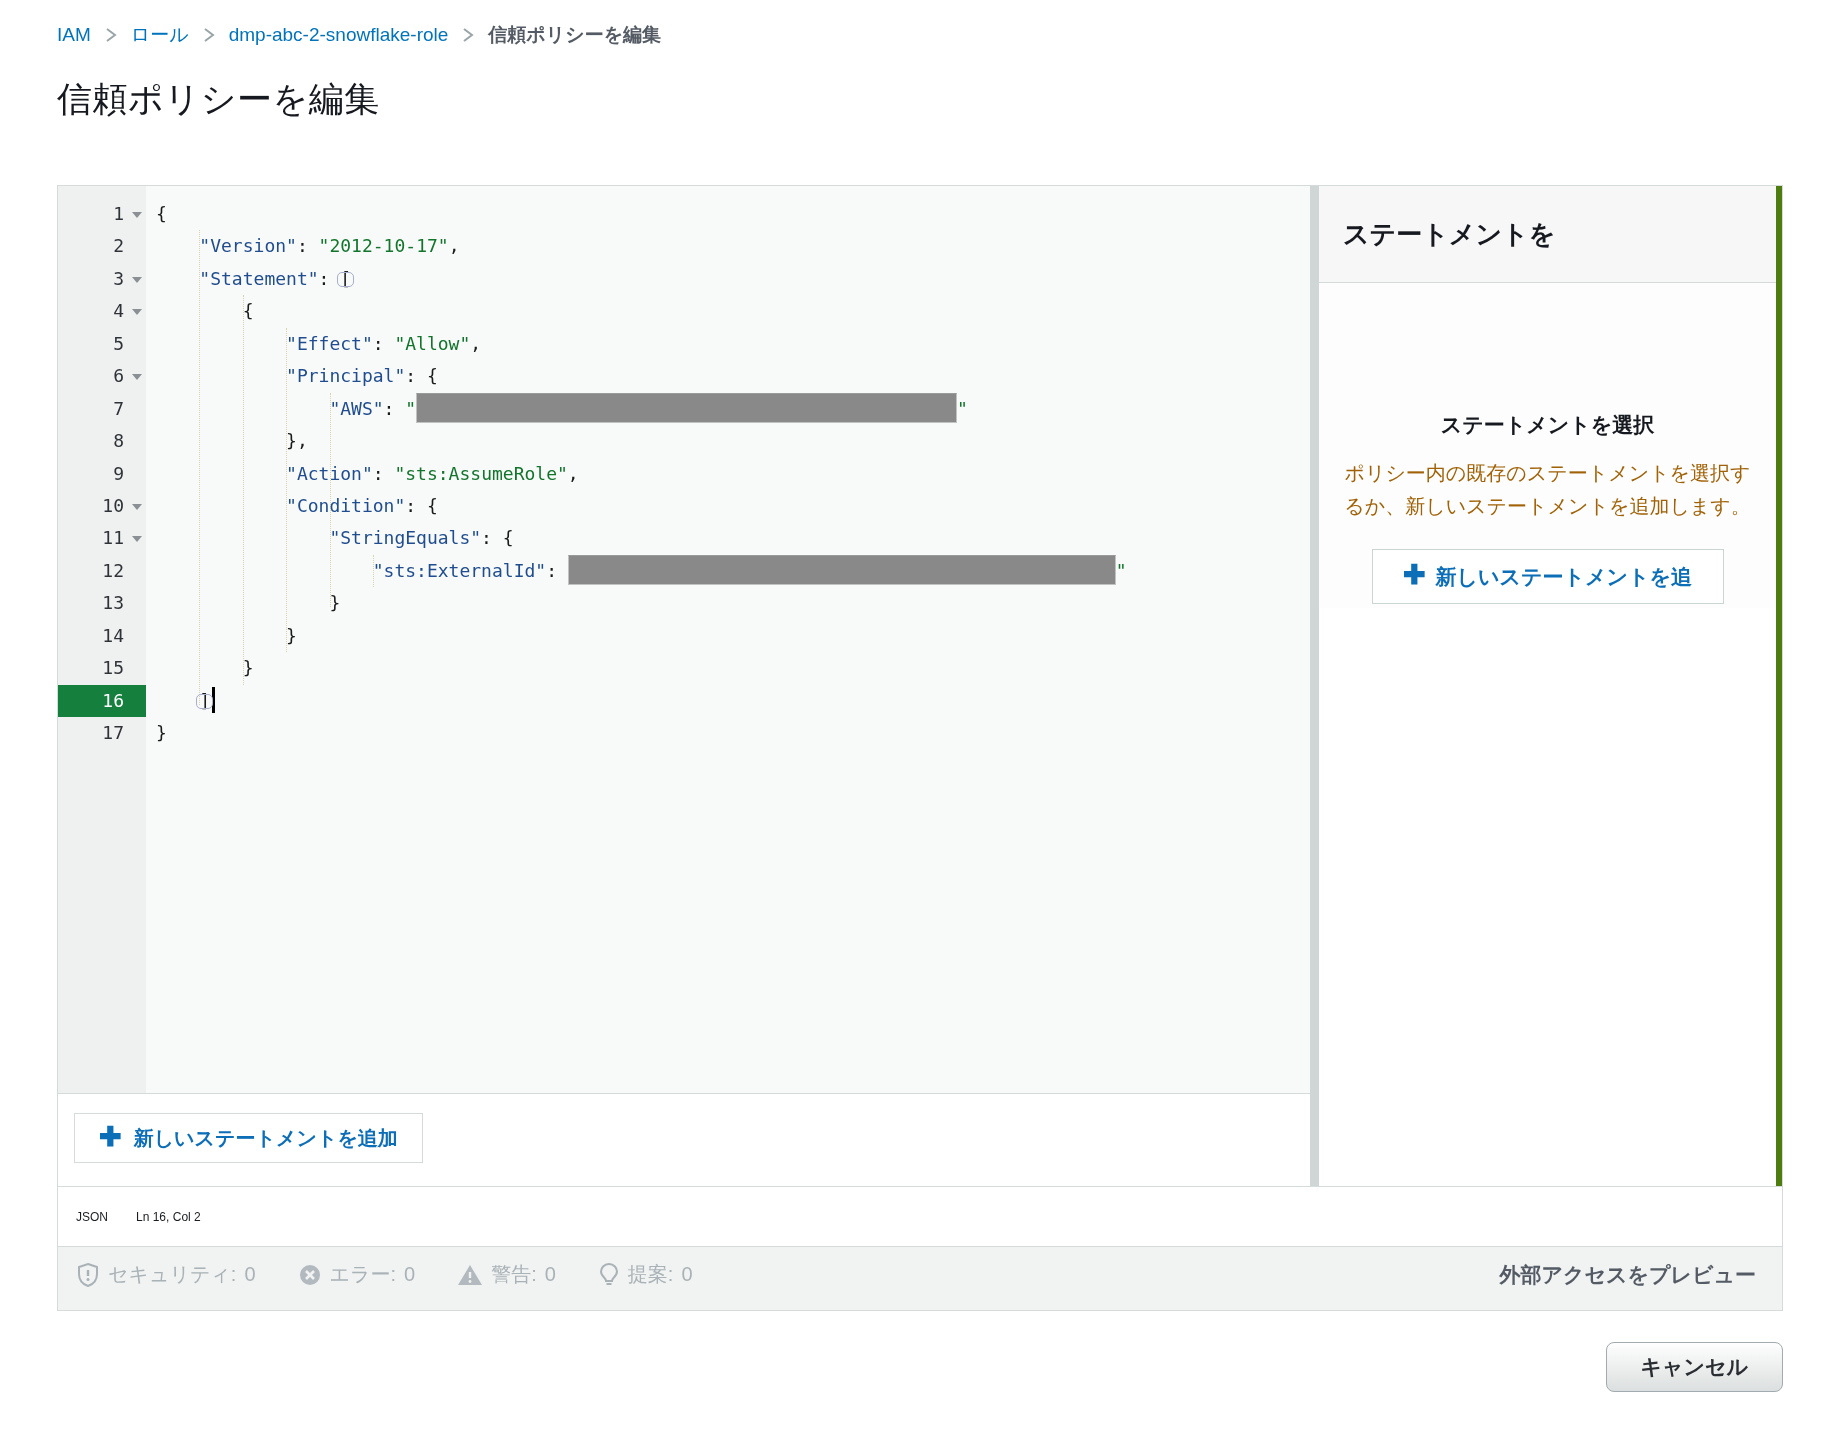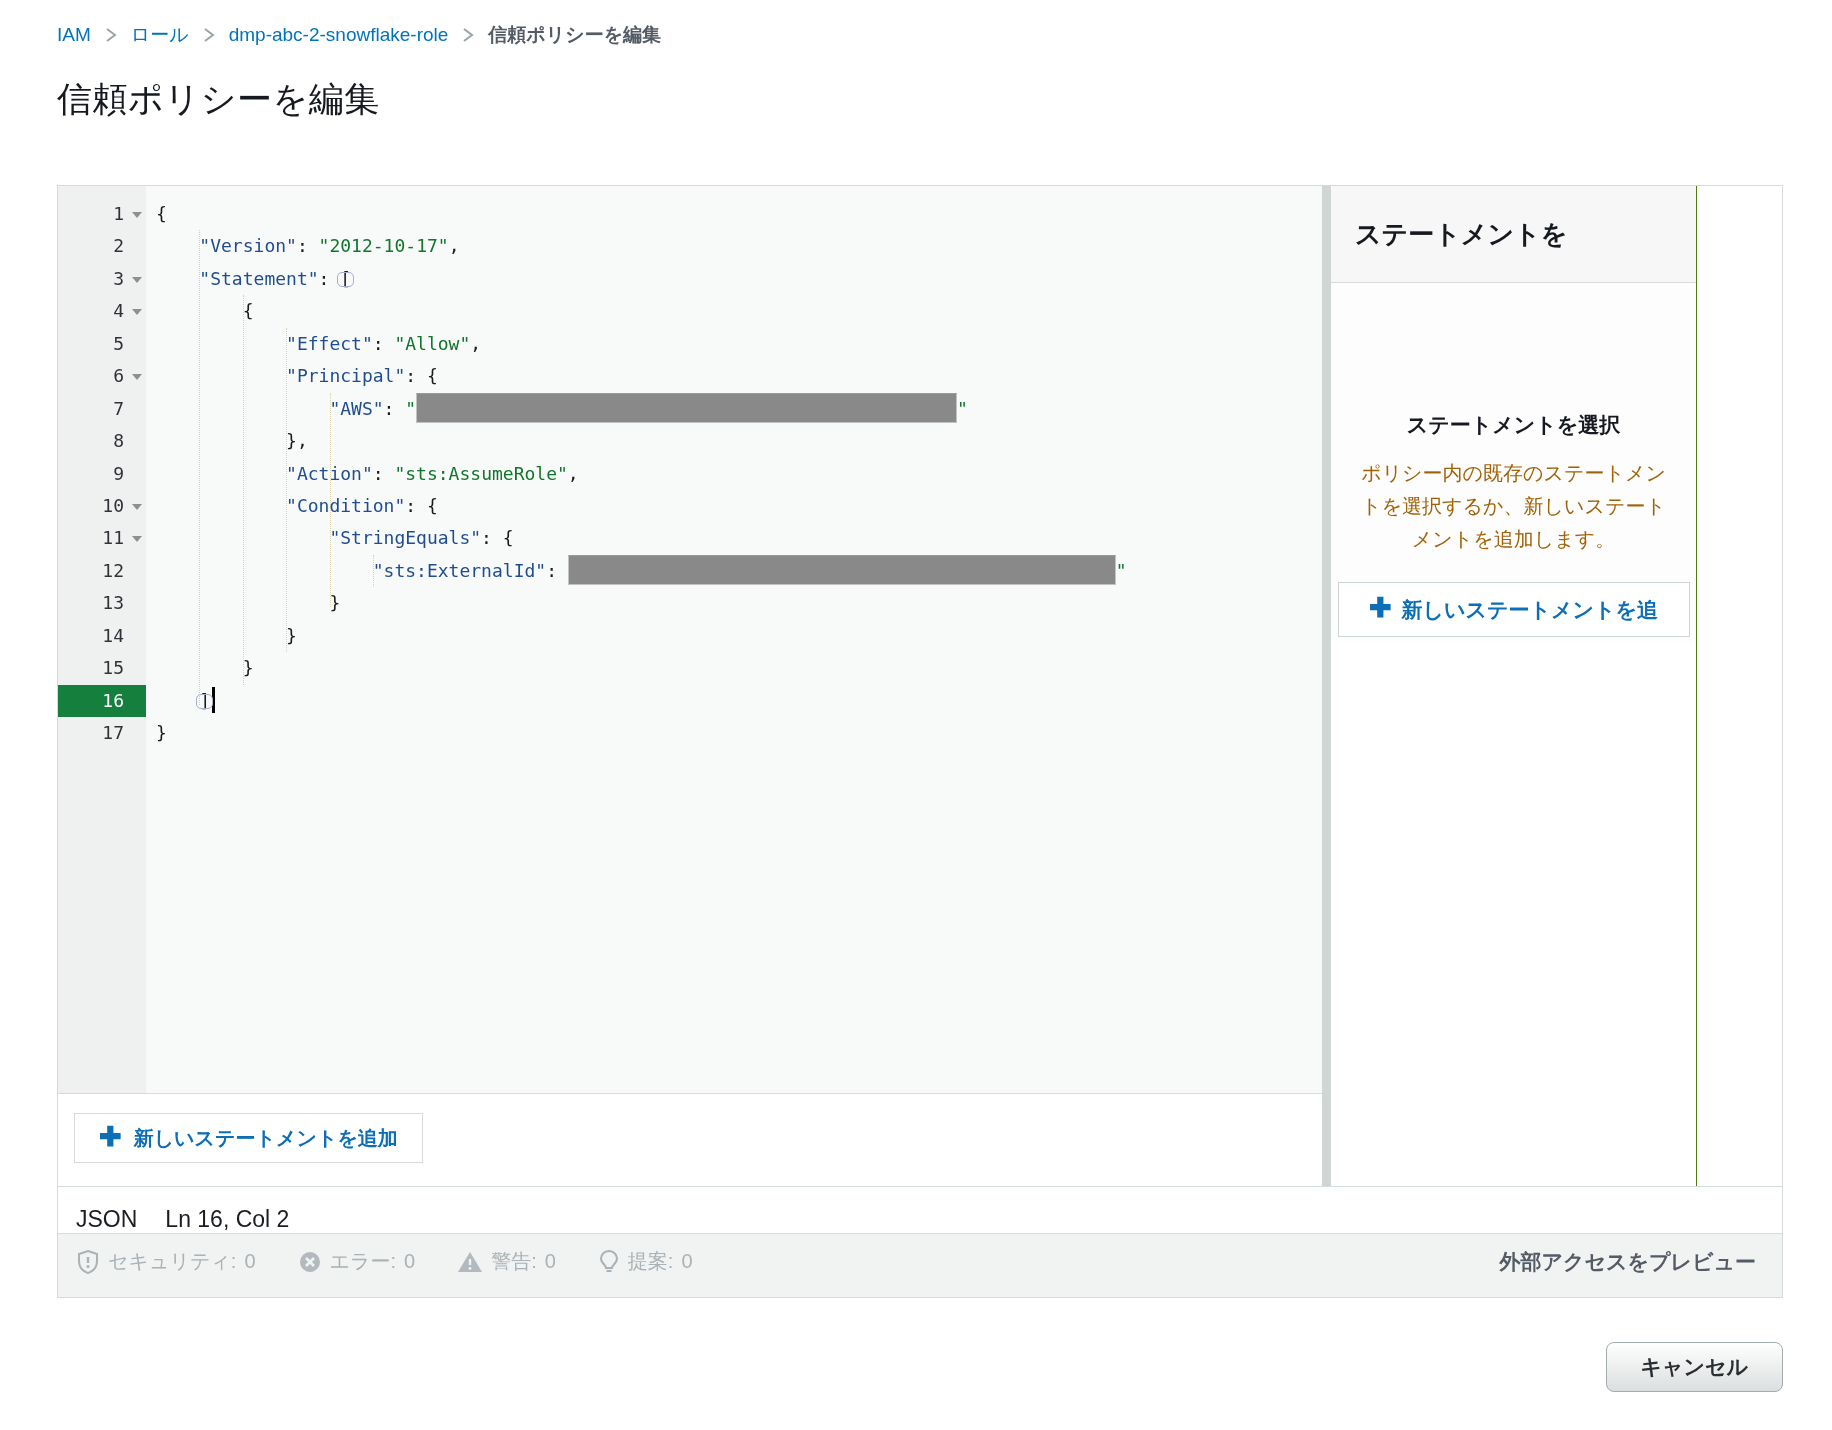--- a/index.html
+++ b/index.html
@@ -48,35 +48,35 @@
   .add-strip { height:92px; background:#fff; position:relative; }
   .add-btn { position:absolute; left:16px; top:19px; height:50px; padding:0 24px; background:#fff;
     border:1px solid #d5dbdb; display:flex; align-items:center; gap:12px; cursor:pointer; }
   .add-btn .plus { color:#0d6eb8; font-size:27px; font-weight:700; line-height:1; margin-top:-2px; }
   .add-btn .lbl { color:#0d6eb8; font-size:20px; font-weight:700; }
 
   
   .v-divider { width:9px; background:#d0d6d6; flex:none; }
 
   
-  .side-panel { width:366px; flex:none; border-right:1px solid #4d7c0f; background:#fdfdfd; display:flex; flex-direction:column; }
+  .side-panel { width:463px; flex:none; border-right:6px solid #4d7c0f; background:#fdfdfd; display:flex; flex-direction:column; }
   .panel-header { height:97px; background:#f7f7f7; border-bottom:1px solid #d5dbdb; display:flex; align-items:center; padding-left:24px; }
   .panel-header-text { font-size:26px; font-weight:700; color:#16191f; }
   .panel-body { text-align:center; padding-top:128px; }
   .panel-select-title { font-size:21px; font-weight:700; color:#16191f; }
   .panel-desc { margin:18px 22px 12px; font-size:20px; line-height:33px; color:#a16207; }
   .panel-add-btn { margin:14px auto 0; width:352px; height:55px; overflow:hidden; background:#fff;
     border:1px solid #ccd4d4; cursor:pointer; padding:6px 20px 0; }
   .panel-add-inner { display:inline; color:#0d6eb8; font-size:21px; font-weight:700; line-height:38px; }
   .panel-add-inner .plus { font-size:27px; margin-right:10px; }
   .panel-filler { flex:1; background:#fff; }
 
   
-  .status-row { height:47px; border-top:1px solid #d5dbdb; background:#fff; display:flex; align-items:flex-end; padding-left:18px;
-    font-size:23px; color:#1a1d21; }
+  .status-row { height:60px; border-top:1px solid #d5dbdb; background:#fff; display:flex; align-items:center; padding-left:18px;
+    font-size:12px; color:#1a1d21; }
   .status-lang { margin-right:28px; }
   .valid-row { height:64px; border-top:1px solid #d5dbdb; background:#f1f2f2; display:flex; align-items:center; padding:0 26px 8px 18px; }
   .vitem { display:flex; align-items:center; gap:8px; color:#a9b2b6; font-size:20px; margin-right:42px; }
   .vitem svg { display:block; }
   .preview-link { margin-left:auto; color:#545b64; font-size:21px; font-weight:700; cursor:pointer; }
 
   
   .actions { position:absolute; top:1342px; right:49px; display:flex; gap:18px; }
   .btn { height:50px; border-radius:8px; font-size:21px; font-weight:700; padding:0 34px; cursor:pointer;
     display:flex; align-items:center; justify-content:center; }

